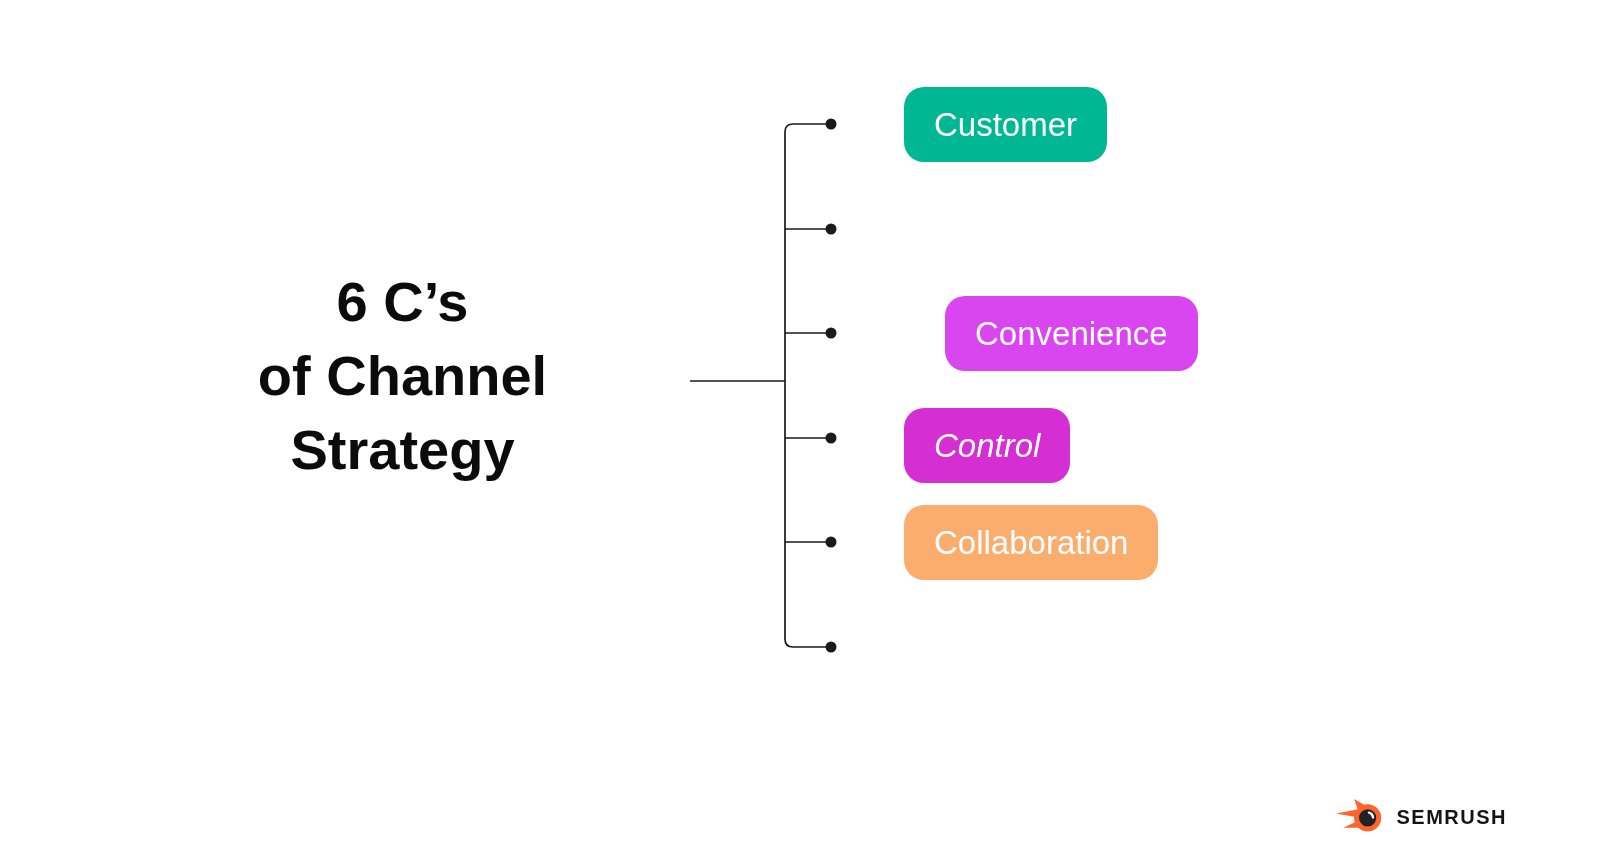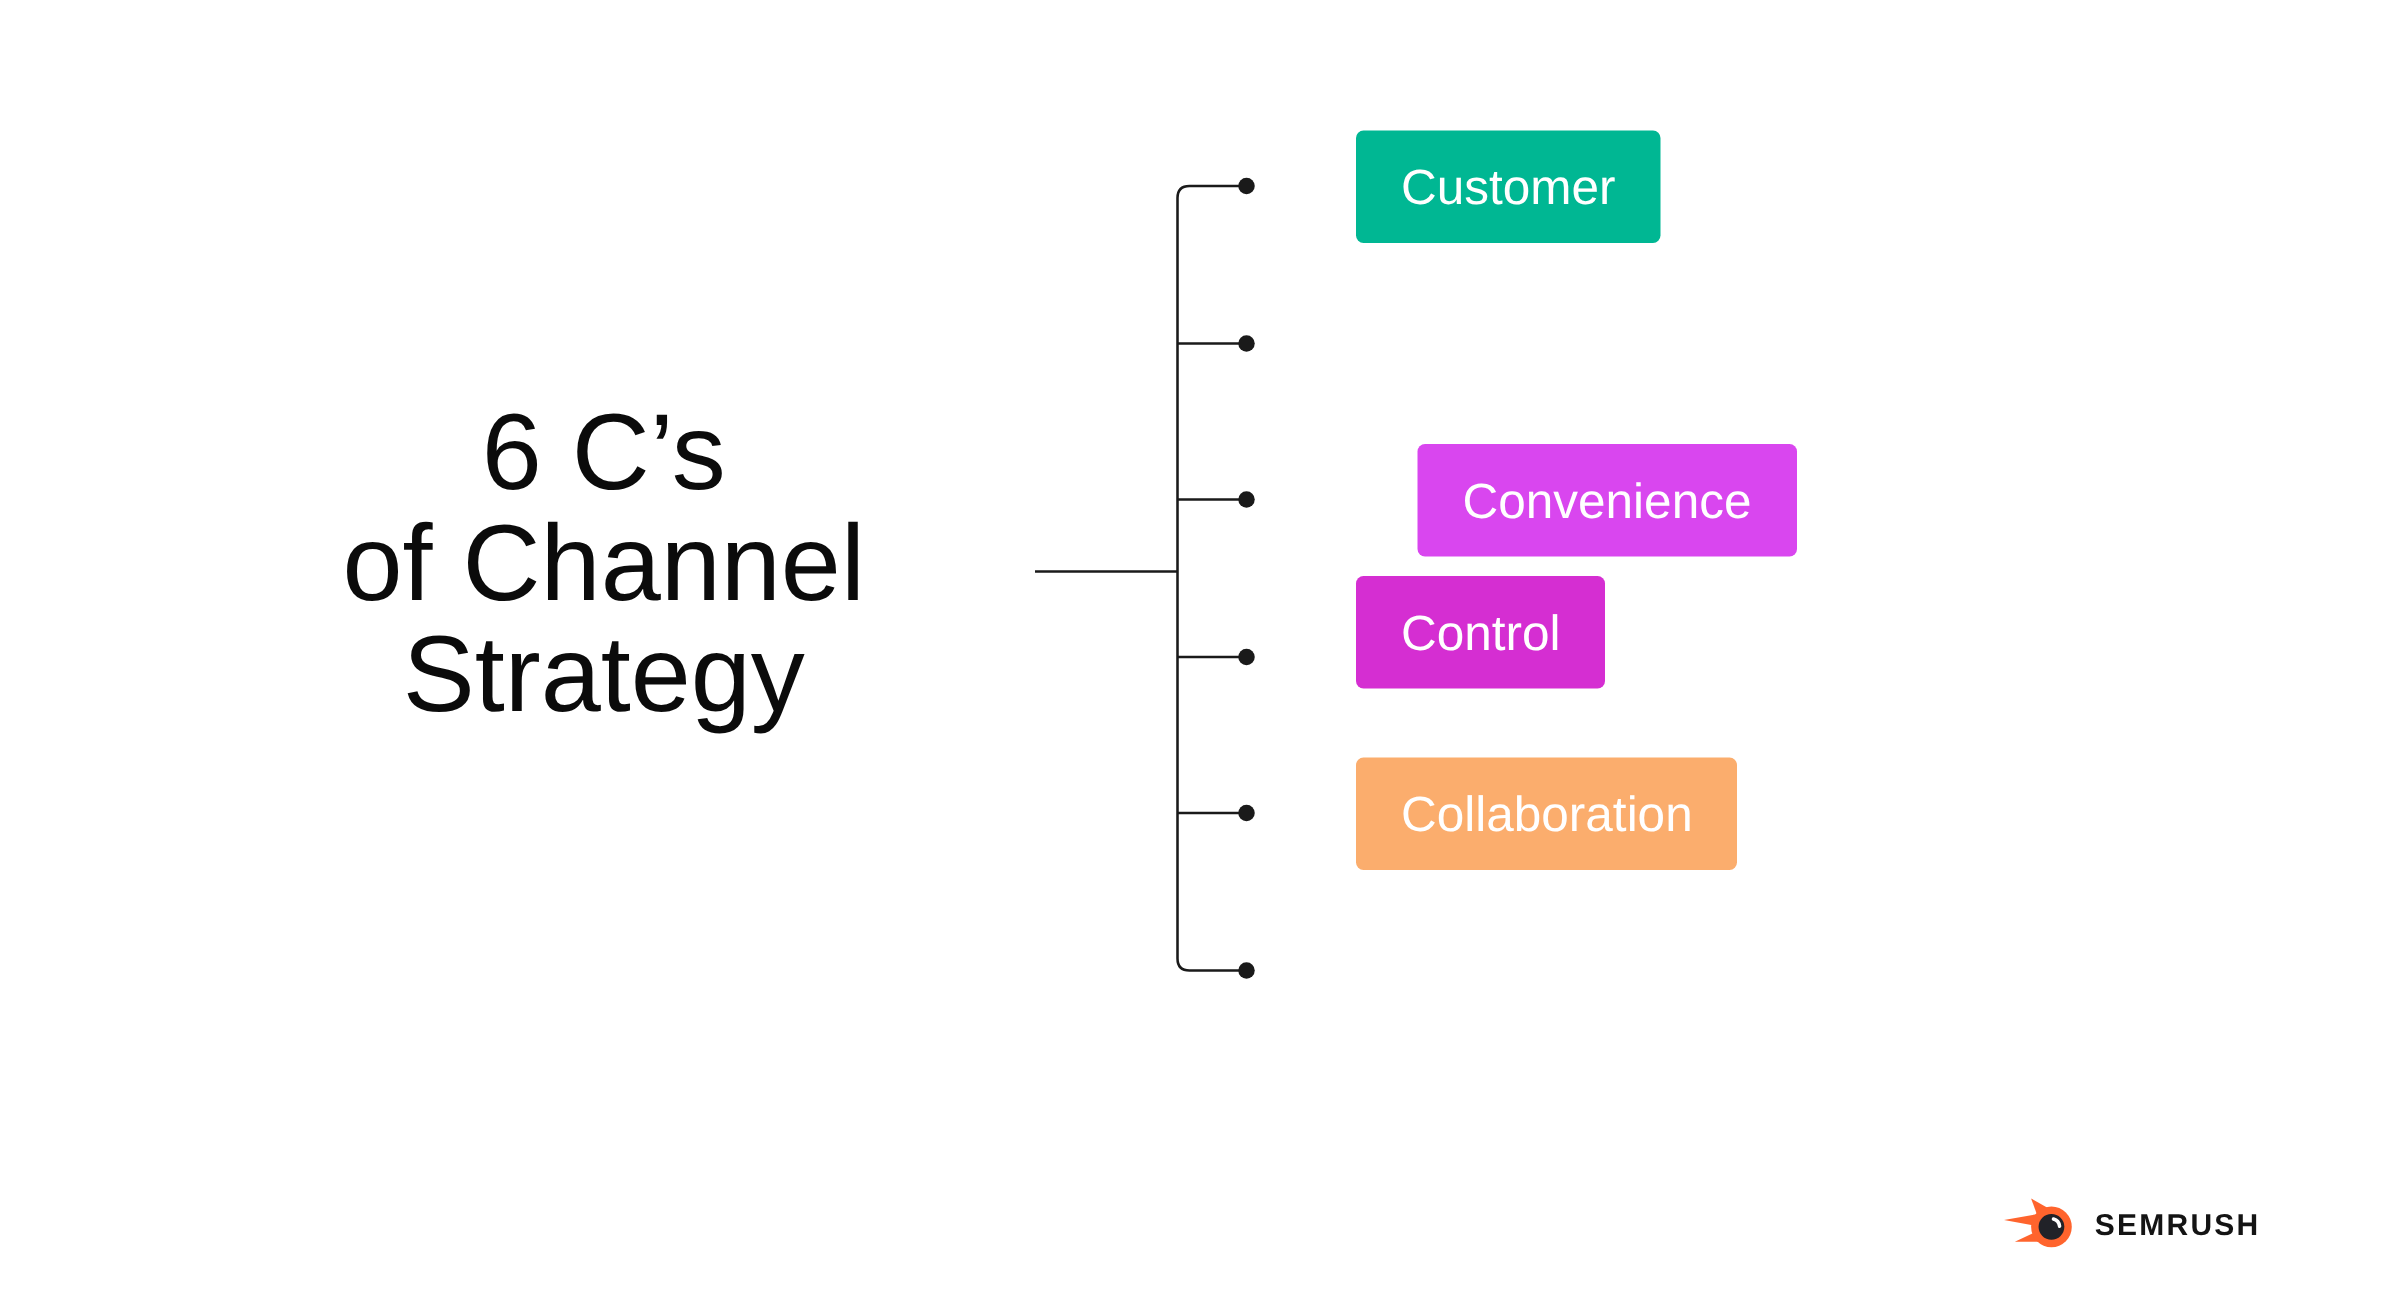--- a/index.html
+++ b/index.html
@@ -17,23 +17,23 @@
   }
 
   
   .title {
     position: absolute;
     left: 170px;
     top: 265px;
     width: 465px;
     text-align: center;
     color: var(--color-title_text, #0b0b0b);
-    font-size: 72px;
+    font-size: 56px;
     line-height: 74px;
-    font-weight: 400;
+    font-weight: 700;
     letter-spacing: 0;
   }
   .title-line { display: block; }
 
   
   .connector {
     position: absolute;
     left: 680px;
     top: 100px;
     width: 170px;
@@ -50,30 +50,30 @@
   }
 
   
   .box {
     position: absolute;
     left: 904px;
     height: 75px;
     line-height: 75px;
     display: inline-block;
     padding: 0 30px;
-    border-radius: 5px;
+    border-radius: 20px;
     font-size: 33px;
     font-weight: 400;
     color: var(--color-box_label, #ffffff);
     white-space: nowrap;
   }
   .box-1 { top: 87px; }
   .box-2 { top: 191px; }
   .box-3 { top: 296px; }
-  .box-4 { top: 384px; }
+  .box-4 { top: 408px; font-style: italic; }
   .box-5 { top: 505px; }
   .box-6 { top: 609px; }
 
   
   .site-url {
     position: absolute;
     left: 72px;
     top: 797px;
     font-size: 28px;
     line-height: 34px;

